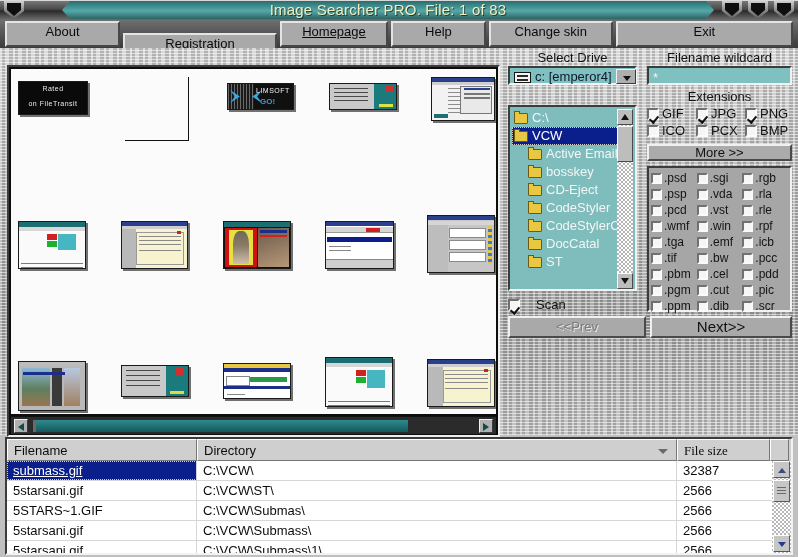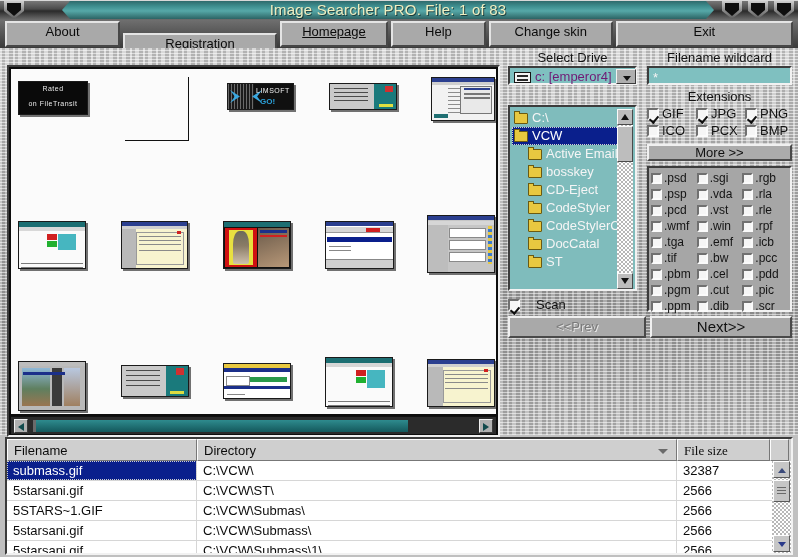--- a/index.html
+++ b/index.html
@@ -138,21 +138,21 @@
     box-sizing:border-box;
   }
 
   
   #drive-combo{position:absolute;left:3px;top:18px;width:129px;height:19px;background:#7fc0c0;}
   #drive-icon{
     position:absolute;left:4px;top:4px;width:17px;height:11px;background:#f4f4f4;
     border:1px solid #151515;box-sizing:border-box;
   }
   #drive-icon::after{content:"";position:absolute;left:2px;top:2px;right:2px;height:2px;background:#2a2a2a;box-shadow:0 4px 0 #2a2a2a;}
-  #drive-text{position:absolute;left:25px;top:1px;font-size:13px;line-height:15px;color:#701a75;white-space:nowrap;}
+  #drive-text{position:absolute;left:25px;top:1px;font-size:13px;line-height:15px;color:#0f172a;white-space:nowrap;}
   #drive-arrow{position:absolute;left:106px;top:1px;width:20px;height:15px;background:#aeaeae;
     border-top:1px solid #f2f2f2;border-left:1px solid #f2f2f2;border-right:1px solid #3c3c3c;border-bottom:1px solid #3c3c3c;box-sizing:border-box;}
   #drive-arrow i{position:absolute;left:6px;top:6px;border-left:4px solid transparent;border-right:4px solid transparent;border-top:5px solid #111;}
 
   
   #wildcard{position:absolute;left:142px;top:18px;width:145px;height:19px;background:#7fc0c0;}
   #wildcard input{
     position:absolute;left:2px;top:1px;width:138px;height:14px;border:0;outline:0;background:transparent;
     font-family:"Liberation Sans",sans-serif;font-size:13px;color:#f3f3f3;
   }
@@ -232,21 +232,21 @@
   #col-filename{width:190px;}
   #col-directory{width:480px;}
   #col-filesize{width:93px;font-family:Liberation Serif, serif;}
   #col-spacer{width:19px;padding:0;}
   .sortmark{position:absolute;right:8px;top:9px;border-left:5px solid transparent;border-right:5px solid transparent;border-top:5px solid #6a6a6a;}
   #fl-rows{position:absolute;left:0;top:22px;right:19px;bottom:0;overflow:hidden;background:#fff;}
   .fl-row{display:flex;height:19px;line-height:19px;font-size:13px;color:#0c0c0c;border-bottom:1px solid #d6d6d6;}
   .fl-row .c1{width:190px;padding-left:6px;box-sizing:border-box;border-right:1px solid #d6d6d6;white-space:nowrap;overflow:hidden;}
   .fl-row .c2{width:480px;padding-left:6px;box-sizing:border-box;border-right:1px solid #d6d6d6;white-space:nowrap;overflow:hidden;}
   .fl-row .c3{width:95px;padding-left:6px;box-sizing:border-box;white-space:nowrap;overflow:hidden;}
-  .fl-row.sel .c1{background:#0a1f8c;color:#fff;outline:1px dotted #cfcfcf;outline-offset:-1px;}
+  .fl-row.sel .c1{background:#0a1f8c;color:#fff;outline:1px dotted #cfcfcf;outline-offset:-1px;text-decoration:underline;}
   #fl-sb{position:absolute;right:0;top:22px;width:19px;bottom:0;background:#c8c8c8;
      background-image:repeating-conic-gradient(#ffffff 0% 25%, #b8b8b8 0% 50%);background-size:4px 4px;}
   .fl-arrow{position:absolute;left:1px;width:17px;height:17px;background:#c6c6c6;
     border-top:1px solid #fdfdfd;border-left:1px solid #fdfdfd;border-right:1px solid #5a5a5a;border-bottom:1px solid #5a5a5a;box-sizing:border-box;}
   #fl-up{top:0;}
   #fl-down{bottom:1px;}
   .fl-arrow i{position:absolute;left:4px;top:6px;}
   #fl-up i{border-left:4px solid transparent;border-right:4px solid transparent;border-bottom:5px solid #3a4a7a;}
   #fl-down i{border-left:4px solid transparent;border-right:4px solid transparent;border-top:5px solid #2a3a8a;}
   #fl-sb-thumb{position:absolute;left:1px;top:19px;width:17px;height:22px;background:#c6c6c6;

